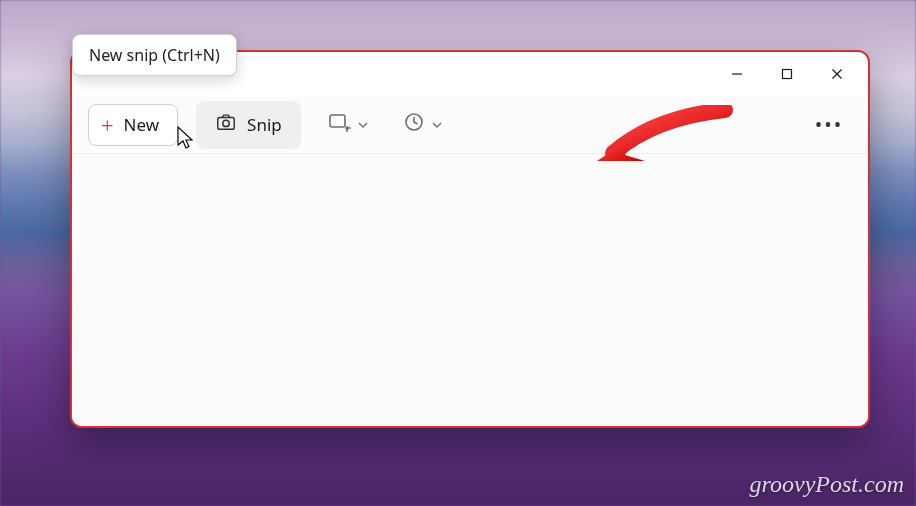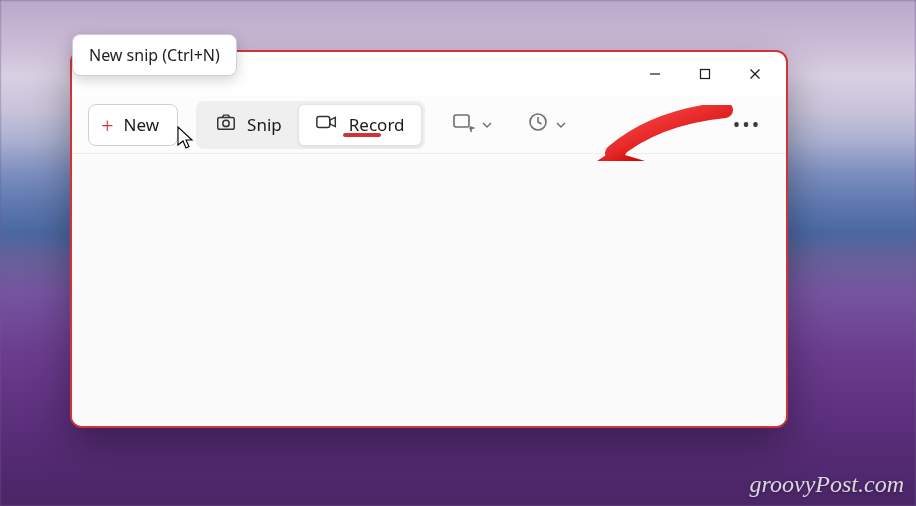--- a/index.html
+++ b/index.html
@@ -28,21 +28,21 @@
           #7654a0 58%,
           #6b3c8e 70%,
           #5a2e7a 85%,
           #4a2566 100%);
       filter: blur(1px);
     }
     .window {
       position: absolute;
       left: 70px;
       top: 50px;
-      width: 718px;
+      width: 800px;
       height: 378px;
       background: #fff;
       border-radius: 12px;
       border: 2px solid #d13438;
       box-shadow: 0 16px 40px rgba(0,0,0,.35);
       overflow: visible;
     }
     .titlebar {
       height: 44px;
       display: flex;
@@ -215,30 +215,20 @@
       <div class="btn seg-btn">
         <span>
           <svg width="22" height="22" viewBox="0 0 24 24" fill="none" stroke="#333" stroke-width="1.6">
               <rect x="3" y="7" width="18" height="13" rx="2"></rect>
               <circle cx="12" cy="13.5" r="3.5"></circle>
               <path d="M8 7l1.5-2.5h5L16 7"></path>
             </svg>
         </span>
         <span>Snip</span>
       </div>
-      <div class="btn seg-btn seg-record">
-        <span>
-          <svg width="24" height="22" viewBox="0 0 26 22" fill="none" stroke="#333" stroke-width="1.6">
-              <rect x="2" y="5" width="14" height="12" rx="2.5"></rect>
-              <path d="M16 9l6-3v10l-6-3z"></path>
-            </svg>
-        </span>
-        <span>Record</span>
-        <div class="rec-underline"></div>
-      </div>
     </div>
 
     <div class="drop-btn">
       <span>
         <svg width="24" height="22" viewBox="0 0 24 22" fill="none" stroke="#6e6e6e" stroke-width="1.6">
             <rect x="3" y="4" width="15" height="12" rx="2"></rect>
             <circle cx="20" cy="17" r="1" fill="#6e6e6e"></circle>
             <line x1="20" y1="17" x2="20" y2="21"></line>
             <line x1="20" y1="17" x2="23.5" y2="17"></line>
           </svg>

